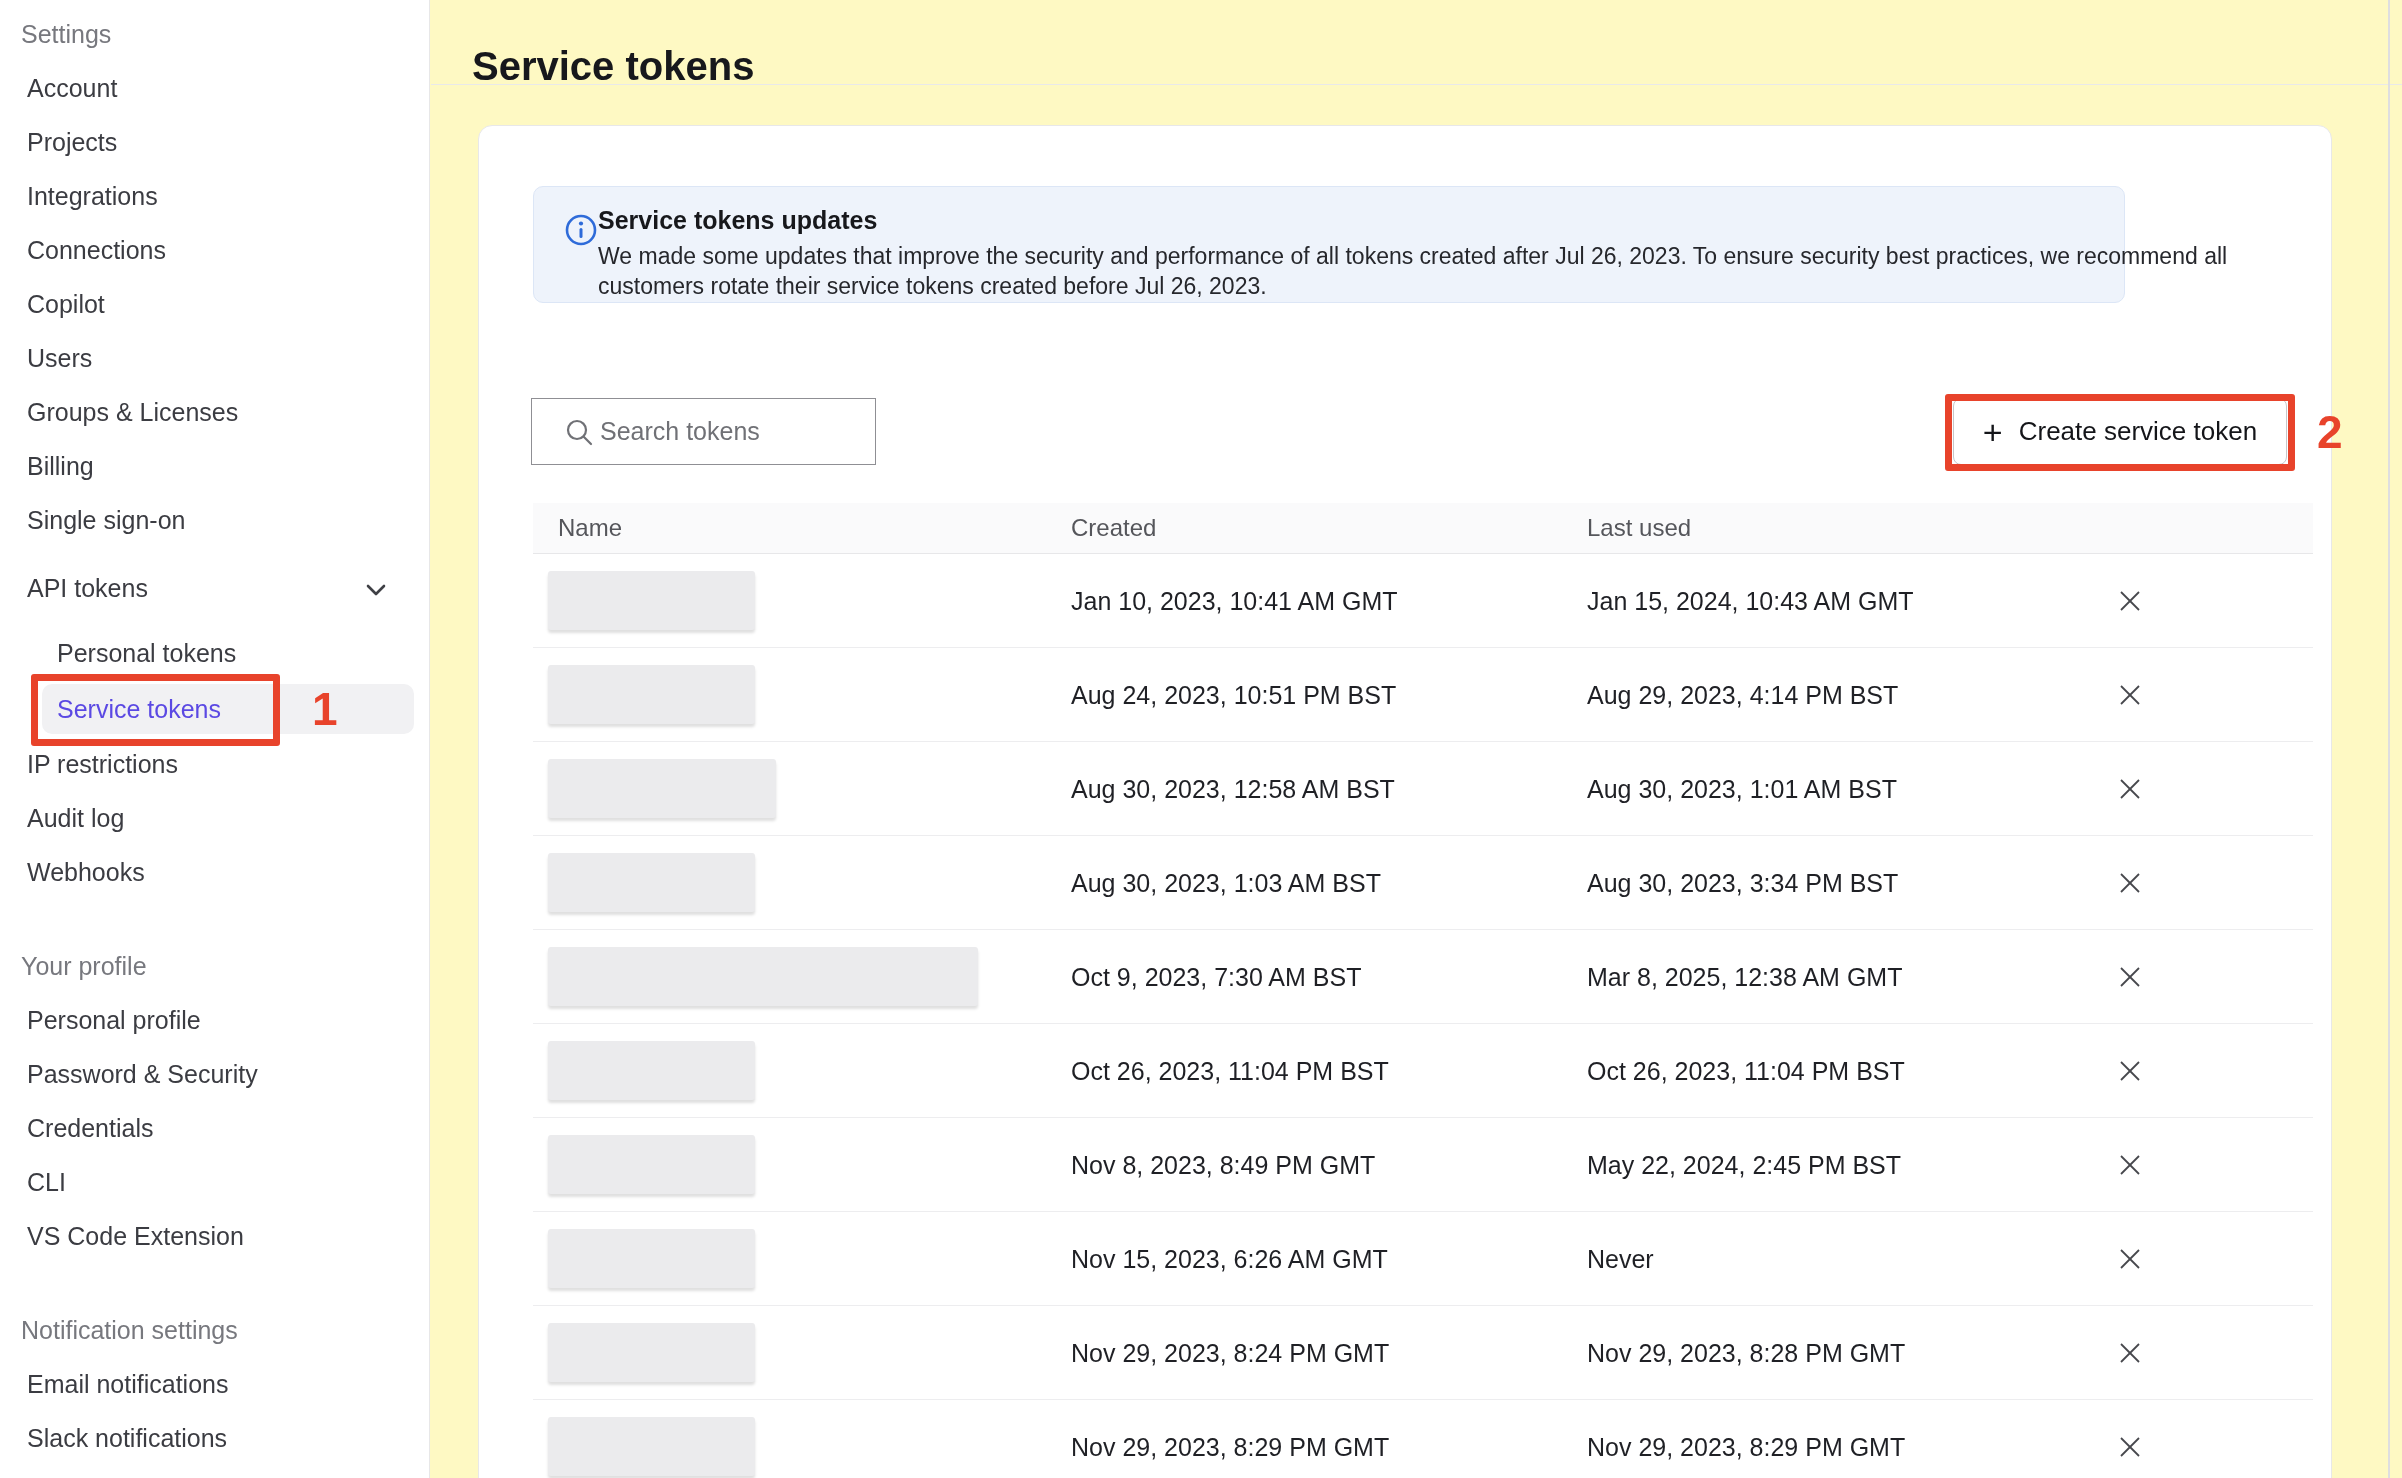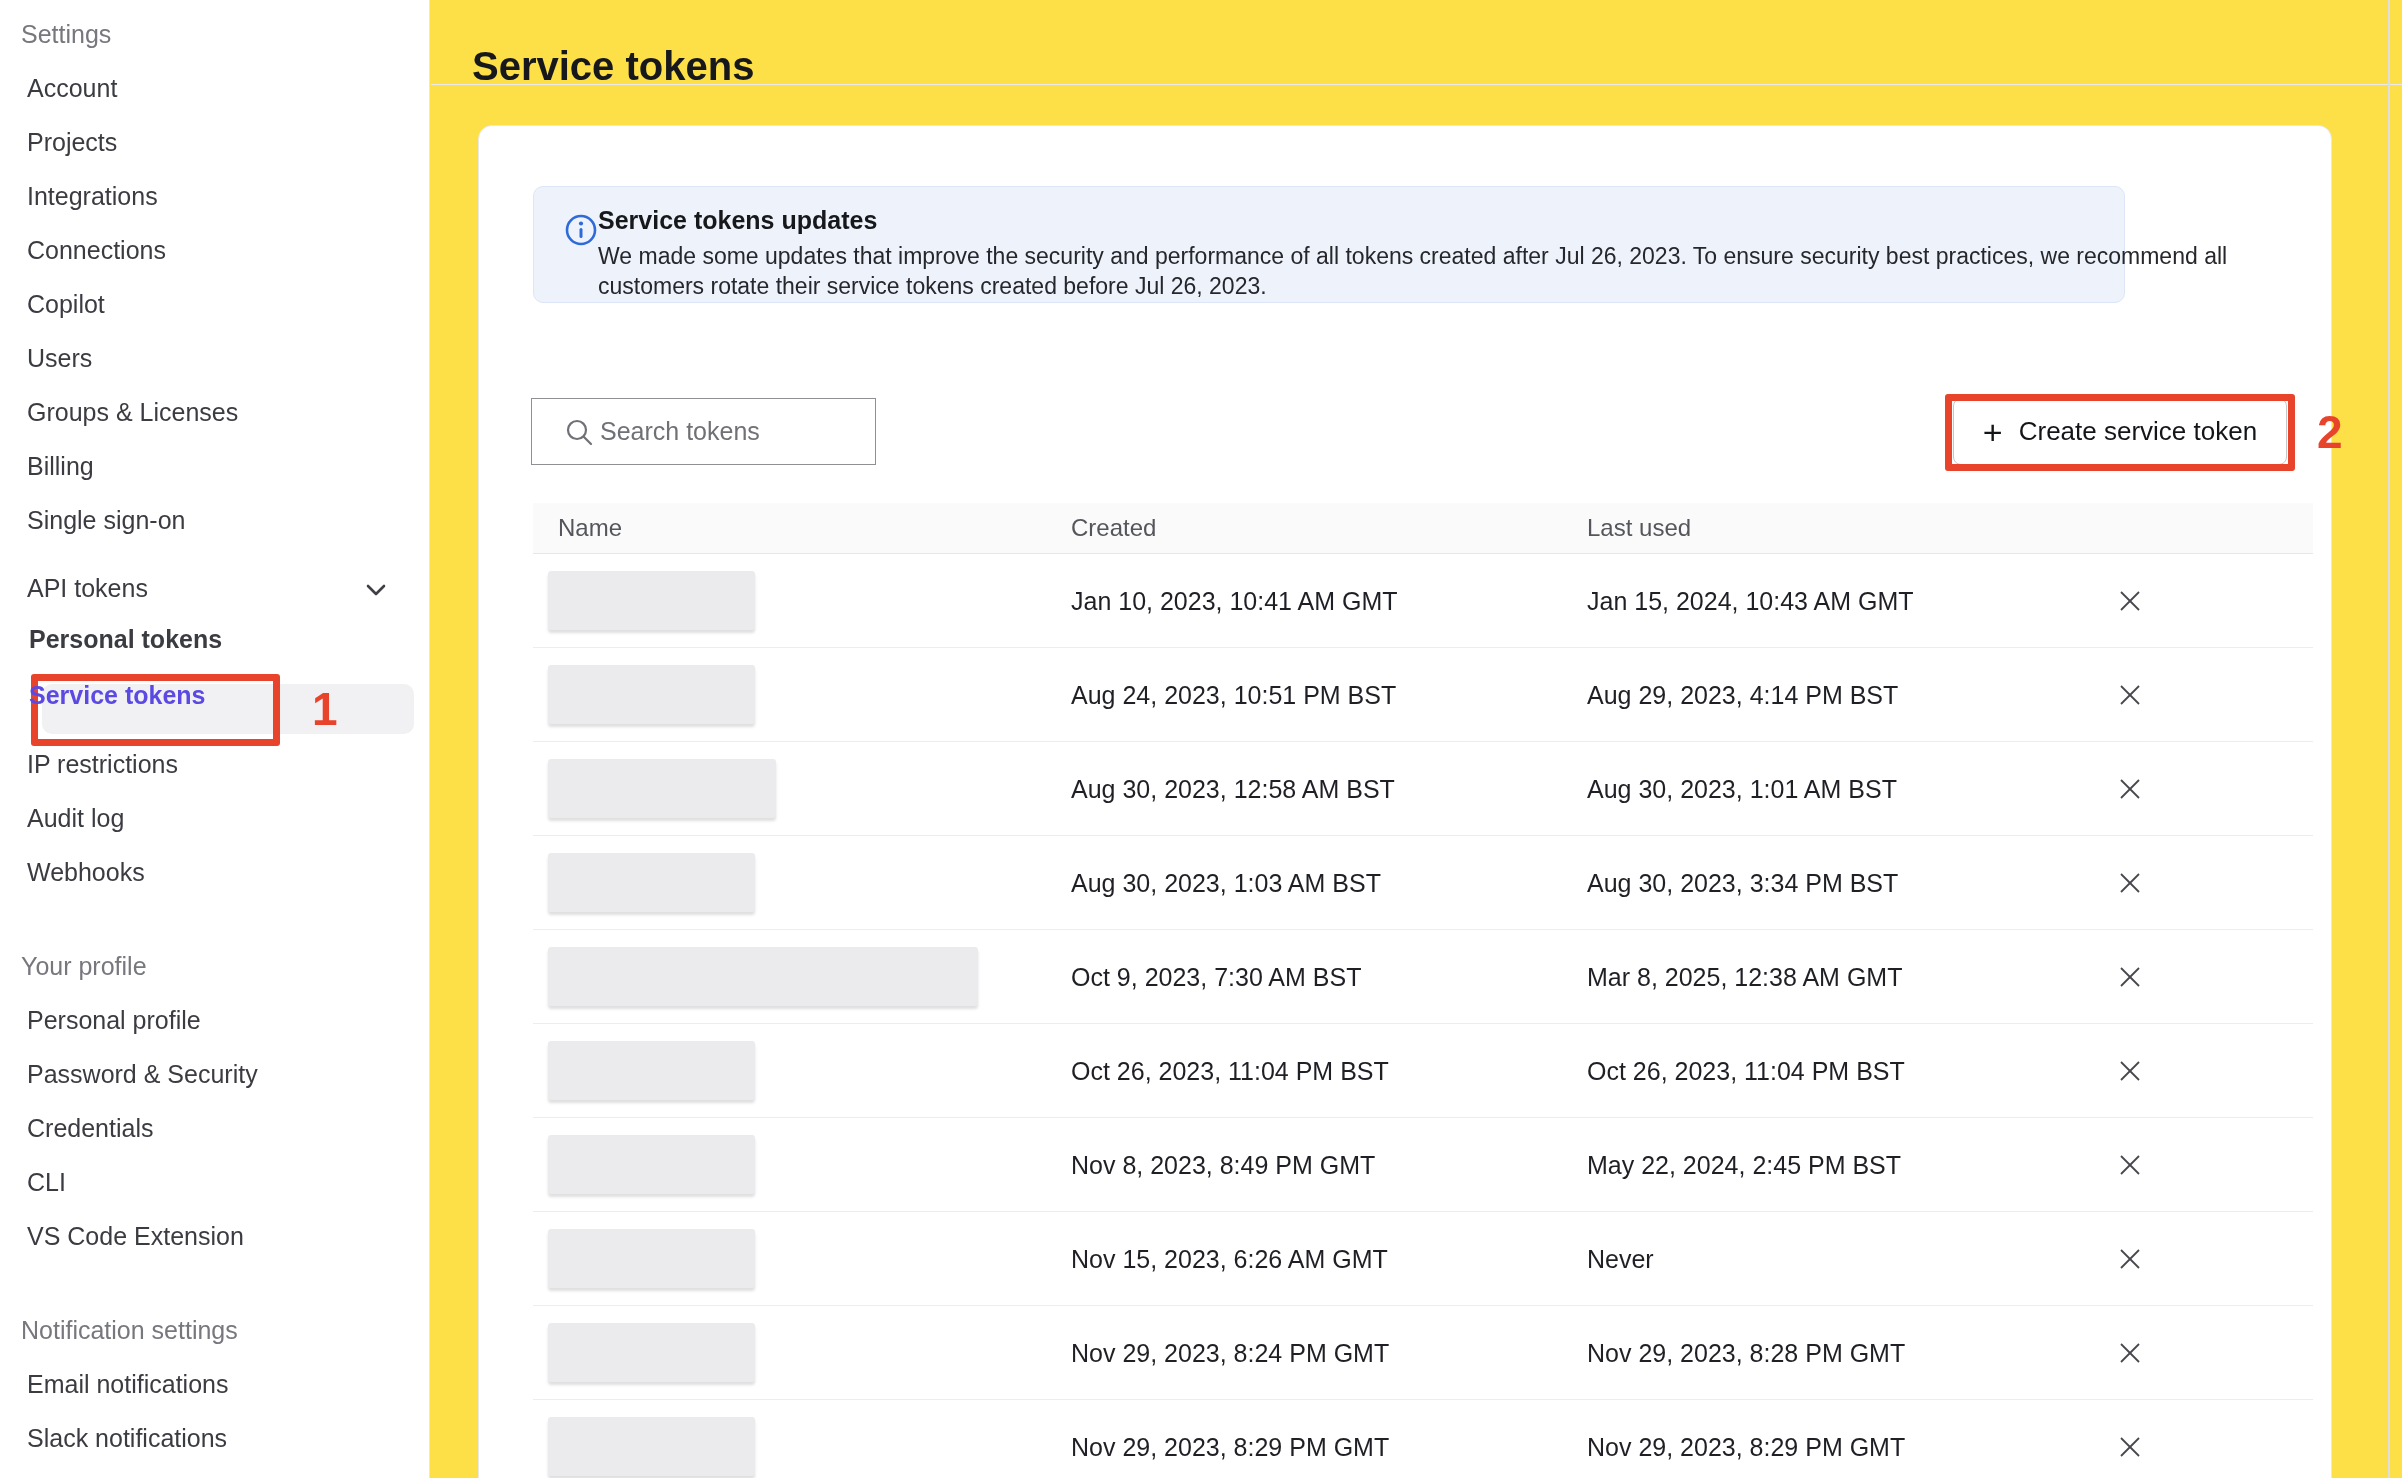--- a/index.html
+++ b/index.html
@@ -1,40 +1,40 @@
 <!DOCTYPE html>
 <html><head>
 <meta charset="utf-8">
 <style>
   html, body { margin: 0; padding: 0; }
   body { font-family: "Liberation Sans", sans-serif; background: #ffffff; }
   #screen {
     position: relative; width: 2402px; height: 1478px;
-    background: #fde047; overflow: hidden; color: #1F2025;
+    background: #fef9c3; overflow: hidden; color: #1F2025;
   }
 
   
   .sidebar {
     position: absolute; left: 0; top: 0; width: 430px; height: 1478px;
     border-right: 1px solid #E7E7E8; box-sizing: border-box; padding-top: 7px;
     background: #ffffff; font-size: 25px;
   }
   .side-head {
     height: 54px; display: flex; align-items: center;
     padding-left: 21px; color: #77787E;
   }
   .side-row {
     height: 54px; display: flex; align-items: center;
     padding-left: 27px; color: #3B3C42; cursor: pointer;
   }
   .api-row { margin-top: 14px; position: relative; }
   .api-row .chev { position: absolute; right: 40px; top: 16px; }
   .sub-row {
-    height: 56px; display: flex; 
-    padding-left: 29px; color: #3B3C42; position: relative; cursor: pointer; font-weight: bold;
+    height: 56px; display: flex; align-items: center;
+    padding-left: 57px; color: #3B3C42; position: relative; cursor: pointer;
   }
   .sub-row.first { margin-top: 10px; }
   .sub-row .pill {
     position: absolute; left: 42px; right: 15px; top: 3px; bottom: 3px;
     background: #F1F1F3; border-radius: 10px;
   }
   .sub-row .lbl { position: relative; z-index: 1; }
   .sub-row.selected .lbl { color: #5B49E3; }
   .gap-head { margin-top: 40px; }
 

